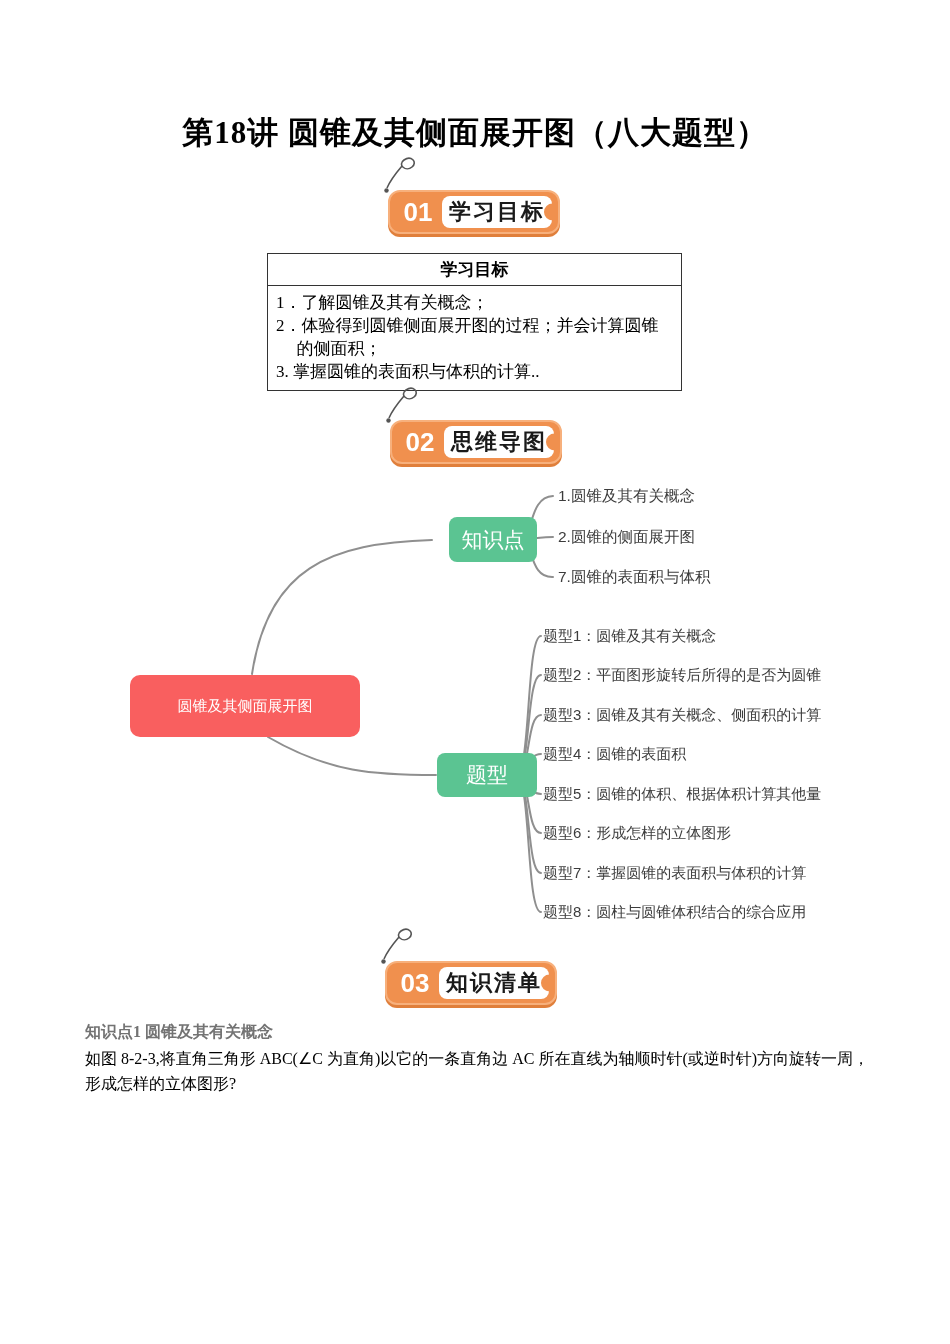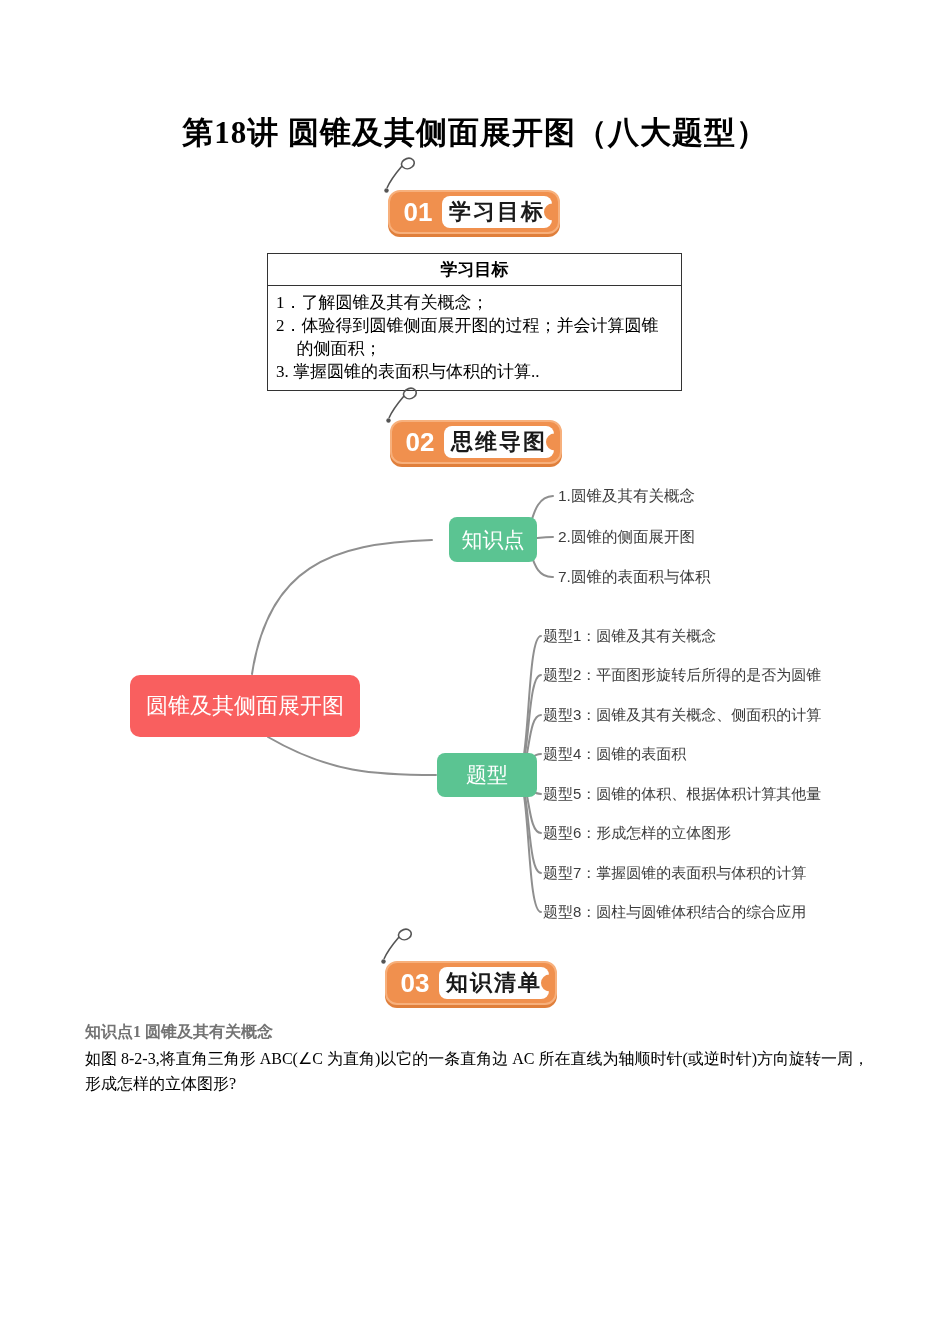--- a/index.html
+++ b/index.html
@@ -110,21 +110,21 @@
     position: absolute;
     display: flex; align-items: center; justify-content: center;
     color: #ffffff;
     font-family: "Liberation Sans", sans-serif;
   }
   .mm-root {
     left: 130px; top: 675px;
     width: 230px; height: 62px;
     background: var(--red, #F95F5F);
     border-radius: 10px;
-    font-size: 22px;
+    font-size: 15px;
     text-align: center;
   }
   .mm-knowledge {
     left: 433px; top: 517px;
     width: 88px; height: 45px;
     background: var(--green, #5BC492);
     border-radius: 8px;
     font-size: 21px;
     margin-left: 16px;
   }

